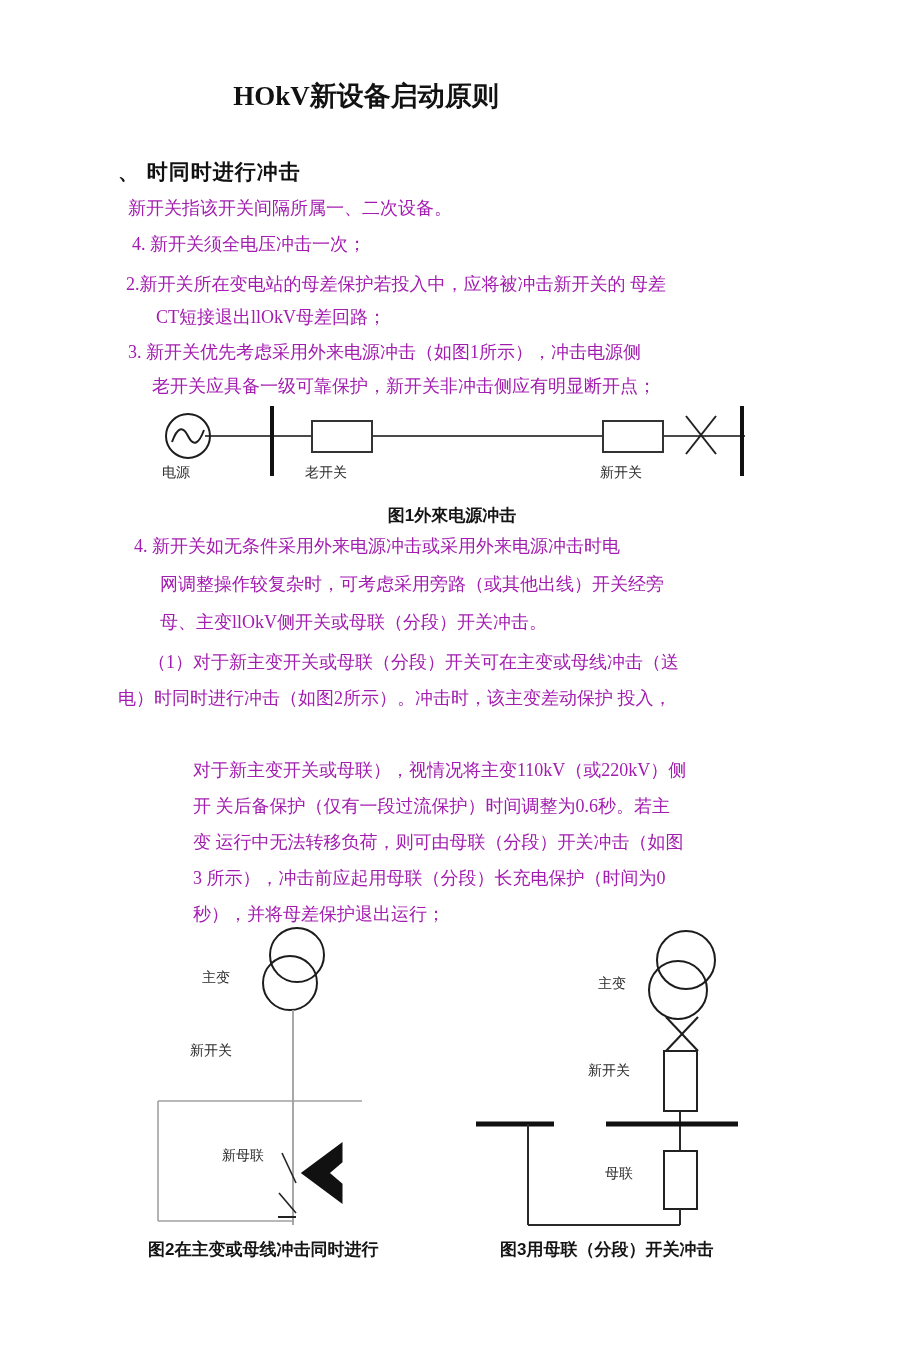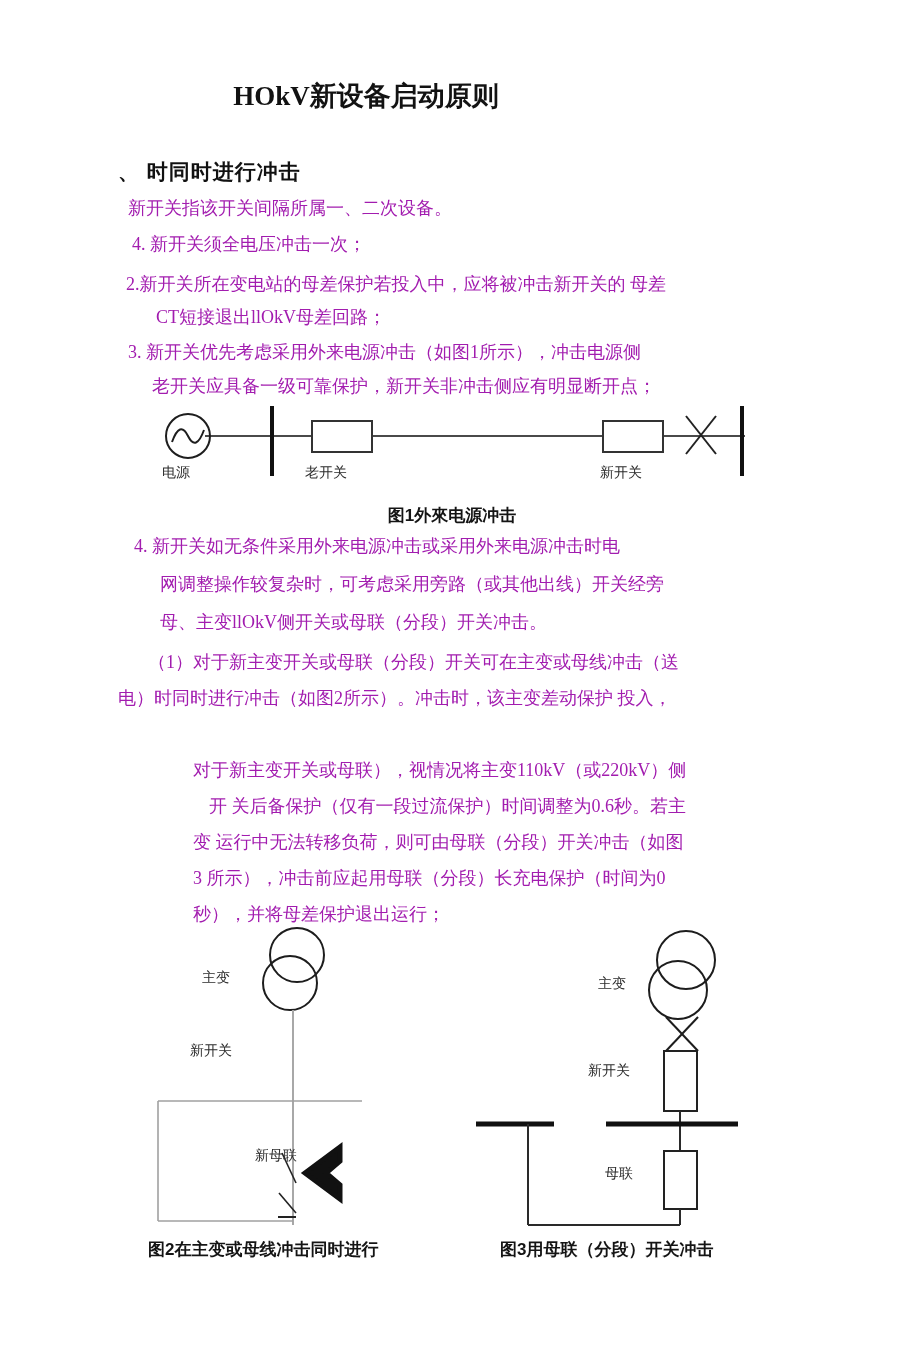--- a/index.html
+++ b/index.html
@@ -72,21 +72,21 @@
   }
 
   .l-i4a { left: 134px; top: 534px; }
   .l-i4b { left: 160px; top: 572px; }
   .l-i4c { left: 160px; top: 610px; }
 
   .l-p1a { left: 148px; top: 650px; }
   .l-p1b { left: 118px; top: 686px; }
   .l-p1c { left: 330px; top: 722px; }
   .l-p1d { left: 193px; top: 758px; }
-  .l-p1e { left: 193px; top: 794px; margin-left: 16px; }
+  .l-p1e { left: 193px; top: 794px; }
   .l-p1f { left: 193px; top: 830px; }
   .l-p1g { left: 193px; top: 866px; }
   .l-p1h { left: 193px; top: 902px; }
 
   
   .fig { position: absolute; }
   .fig-label {
     position: absolute;
     font-size: 14px;
     font-family: "Liberation Sans", "DejaVu Sans", sans-serif;
@@ -181,21 +181,21 @@
         <line x1="129" y1="268" x2="146" y2="288" stroke="#222222" stroke-width="1.6"></line>
         <line x1="128" y1="292" x2="146" y2="292" stroke="#222222" stroke-width="2"></line>
       </g>
 
       <g>
         <path d="M 190 222 L 155 248 L 190 274 L 190 260 L 176 248 L 190 236 Z" fill="#111111" stroke="#111111" stroke-width="5" stroke-linejoin="miter"></path>
       </g>
     </svg>
     <div class="fig-label" style="left:52px;  top:44px;">主变</div>
     <div class="fig-label" style="left:40px;  top:117px;">新开关</div>
-    <div class="fig-label" style="left:72px;  top:222px;margin-left:33px;">新母联</div>
+    <div class="fig-label" style="left:72px;  top:222px;">新母联</div>
   </div>
   <div class="fig-cap-b" style="left:148px; top:1238px;">图2在主变或母线冲击同时进行</div>
 
   <div class="fig" style="left:470px; top:925px; width:330px; height:300px;">
     <svg width="330" height="300" viewBox="0 0 330 300">
 
       <g>
         <circle cx="216" cy="35" r="29" fill="none" stroke="#1d1d1d" stroke-width="2"></circle>
         <circle cx="208" cy="65" r="29" fill="none" stroke="#1d1d1d" stroke-width="2"></circle>
       </g>

